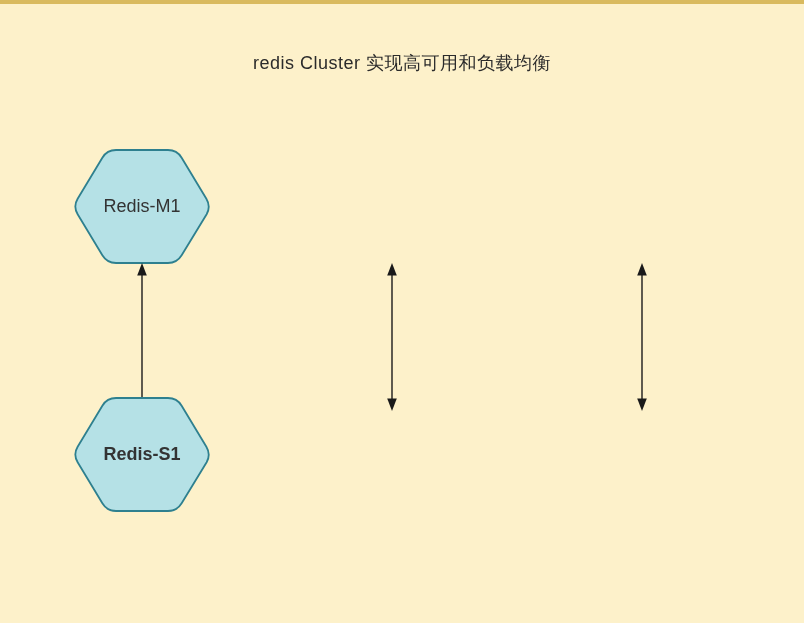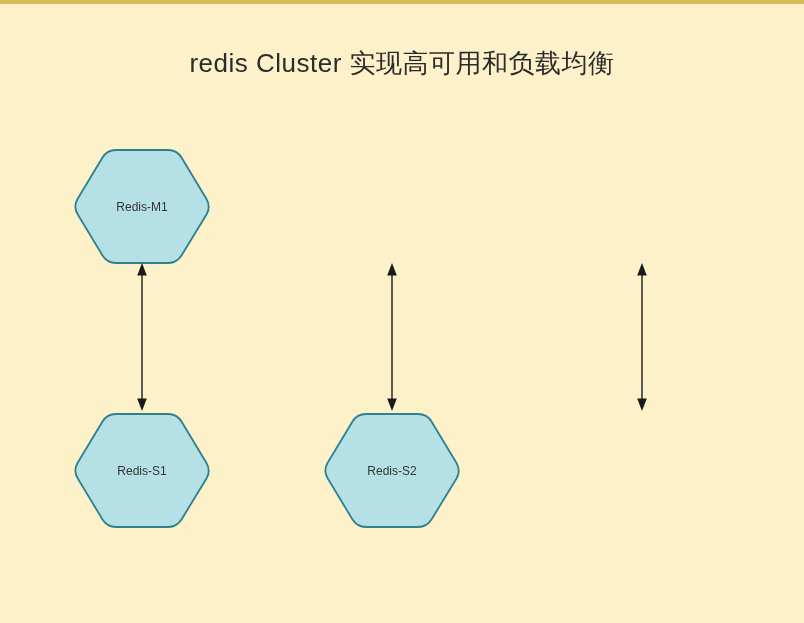--- a/index.html
+++ b/index.html
@@ -18,21 +18,21 @@
     position: absolute;
     left: 0; top: 0;
     width: 804px; height: 4px;
     background: #d9ba5e;
   }
   .diagram-title {
     position: absolute;
     left: 0; top: 48px;
     width: 804px;
     text-align: center;
-    font-size: 26px;
+    font-size: 18px;
     line-height: 30px;
     color: #2b2b2b;
     letter-spacing: 0.5px;
   }
   .node {
     position: absolute;
     width: 142px;
     height: 117px;
   }
   .node svg {
@@ -40,28 +40,28 @@
     left: 0; top: 0;
     display: block;
   }
   .node .node-label {
     position: absolute;
     left: 0; top: 0;
     width: 100%; height: 100%;
     display: flex;
     align-items: center;
     justify-content: center;
-    font-size: 12px;
+    font-size: 18px;
     color: #333333;
   }
   .node-m1, .node-s1 { left: 71px; }
   .node-m2, .node-s2 { left: 321px; }
   .node-m3, .node-s3 { left: 571px; }
   .node-m1, .node-m2, .node-m3 { top: 148px; }
-  .node-s1, .node-s2, .node-s3 { top: 412px; }
+  .node-s1, .node-s2, .node-s3 { top: 396px; font-weight: bold; }
   .edge {
     position: absolute;
     top: 263px;
     width: 20px;
     height: 148px;
   }
   .edge-1 { left: 132px; }
   .edge-2 { left: 382px; }
   .edge-3 { left: 632px; }
 </style>
@@ -99,21 +99,15 @@
     <polygon points="10,148 5.2,135.5 14.8,135.5" fill="#1a1a1a"></polygon>
   </svg>
 
   <div class="node node-s1">
     <svg width="142" height="117" viewBox="-2 -2 142 117">
       <path d="M4.64,48.79 L29.36,7.71 Q34,0 43,0 L95,0 Q104,0 108.64,7.71 L133.36,48.79 Q138,56.5 133.64,64.21 L108.64,105.29 Q104,113 95,113 L43,113 Q34,113 29.36,105.29 L4.64,64.21 Q0,56.5 4.64,48.79 Z" stroke-width="1.8" fill="#b5e1e6" stroke="#2e808f"></path>
     </svg>
     <span class="node-label">Redis-S1</span>
   </div>
 
-  <div class="node node-s2">
-    <svg width="142" height="117" viewBox="-2 -2 142 117">
-      <path d="M4.64,48.79 L29.36,7.71 Q34,0 43,0 L95,0 Q104,0 108.64,7.71 L133.36,48.79 Q138,56.5 133.64,64.21 L108.64,105.29 Q104,113 95,113 L43,113 Q34,113 29.36,105.29 L4.64,64.21 Q0,56.5 4.64,48.79 Z" stroke-width="1.8" fill="#b5e1e6" stroke="#2e808f"></path>
-    </svg>
-    <span class="node-label">Redis-S2</span>
-  </div>
 
 
 </div>
 
 </body></html>

